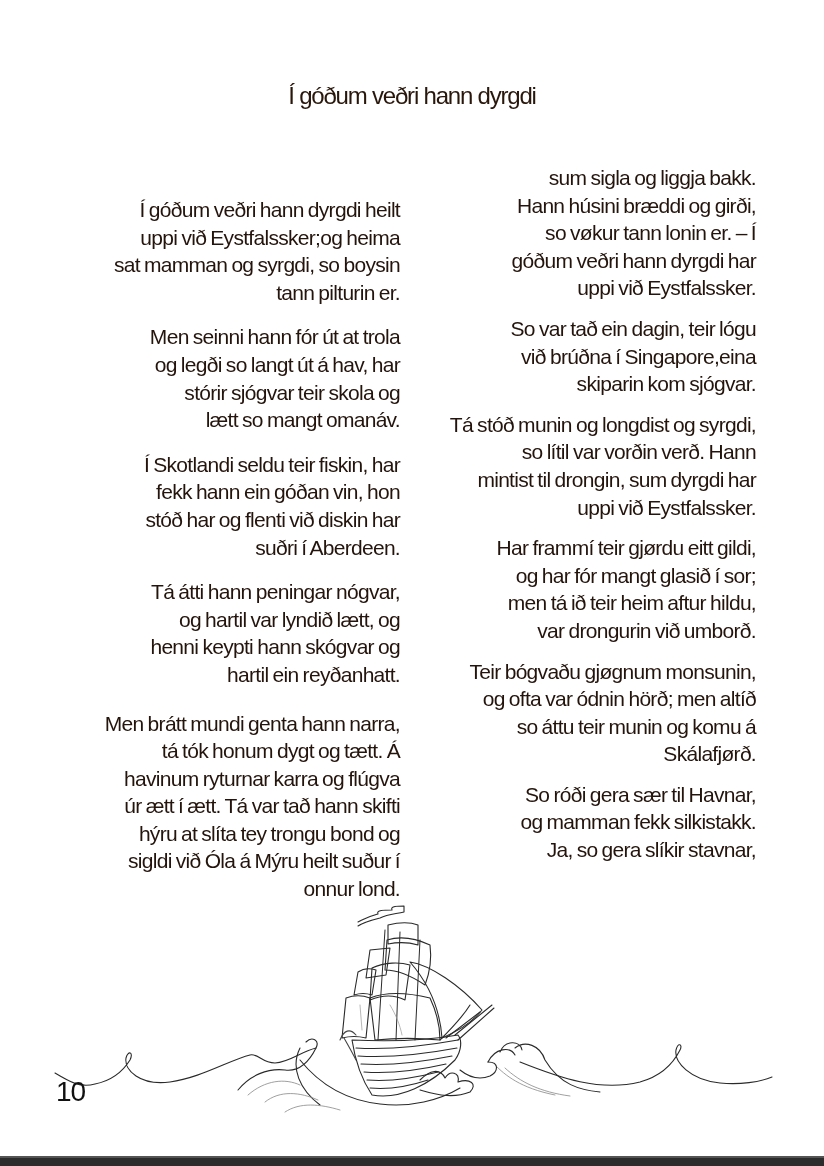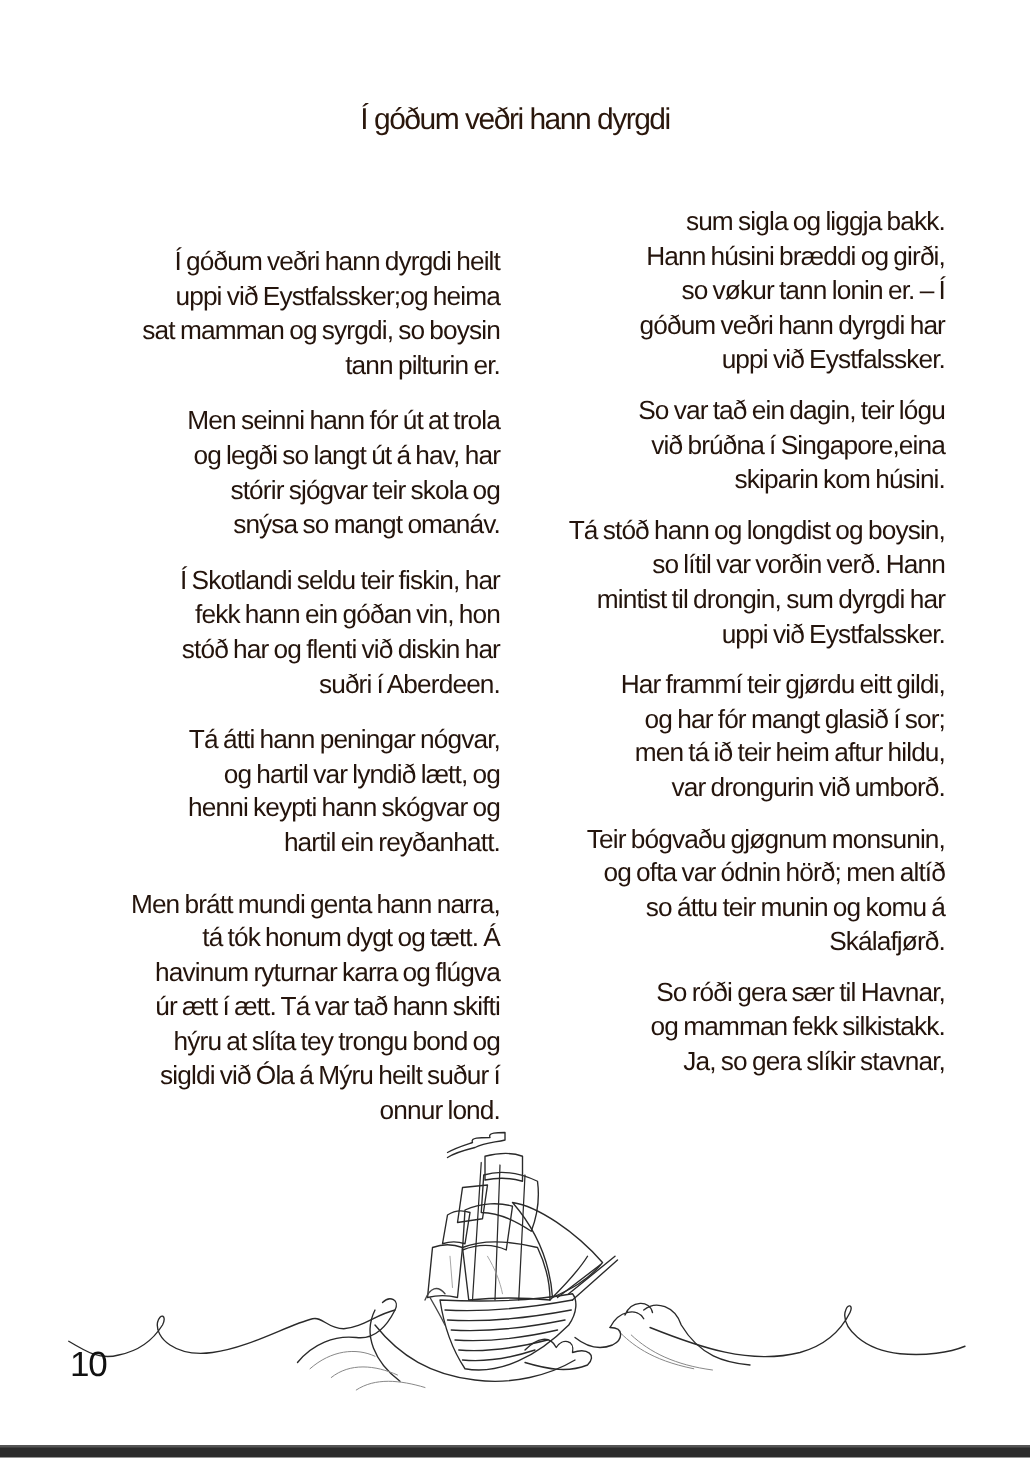--- a/index.html
+++ b/index.html
@@ -44,21 +44,21 @@
   <p class="stanza s1">
     <span class="line">Í góðum veðri hann dyrgdi heilt</span>
     <span class="line">uppi við Eystfalssker;og heima</span>
     <span class="line">sat mamman og syrgdi, so boysin</span>
     <span class="line">tann pilturin  er.</span>
   </p>
   <p class="stanza s2">
     <span class="line">Men seinni hann fór út at trola</span>
     <span class="line">og legði so langt út á hav, har</span>
     <span class="line">stórir  sjógvar teir  skola og</span>
-    <span class="line">snýsa so mangt omanáv.</span>
+    <span class="line">lætt so mangt omanáv.</span>
   </p>
   <p class="stanza s3">
     <span class="line">Í Skotlandi seldu teir  fiskin, har</span>
     <span class="line">fekk hann ein góðan vin, hon</span>
     <span class="line">stóð har og flenti  við diskin har</span>
     <span class="line">suðri í Aberdeen.</span>
   </p>
   <p class="stanza s4">
     <span class="line">Tá átti  hann peningar nógvar,</span>
     <span class="line">og hartil  var lyndið  lætt, og</span>
@@ -80,24 +80,24 @@
   <p class="stanza">
     <span class="line">sum sigla og liggja  bakk.</span>
     <span class="line">Hann húsini bræddi og girði,</span>
     <span class="line">so vøkur tann lonin  er. – Í</span>
     <span class="line">góðum veðri hann dyrgdi  har</span>
     <span class="line">uppi við Eystfalssker.</span>
   </p>
   <p class="stanza">
     <span class="line">So var tað ein dagin, teir  lógu</span>
     <span class="line">við  brúðna í  Singapore,eina</span>
-    <span class="line">skiparin kom húsini.</span>
+    <span class="line">skiparin kom sjógvar.</span>
   </p>
   <p class="stanza">
-    <span class="line">Tá stóð hann og longdist  og boysin,</span>
+    <span class="line">Tá stóð munin og longdist  og syrgdi,</span>
     <span class="line">so lítil  var vorðin verð. Hann</span>
     <span class="line">mintist til  drongin, sum dyrgdi har</span>
     <span class="line">uppi við Eystfalssker.</span>
   </p>
   <p class="stanza">
     <span class="line">Har frammí teir  gjørdu eitt gildi,</span>
     <span class="line">og har fór  mangt glasið í sor;</span>
     <span class="line">men tá ið teir heim aftur hildu,</span>
     <span class="line">var drongurin við umborð.</span>
   </p>

